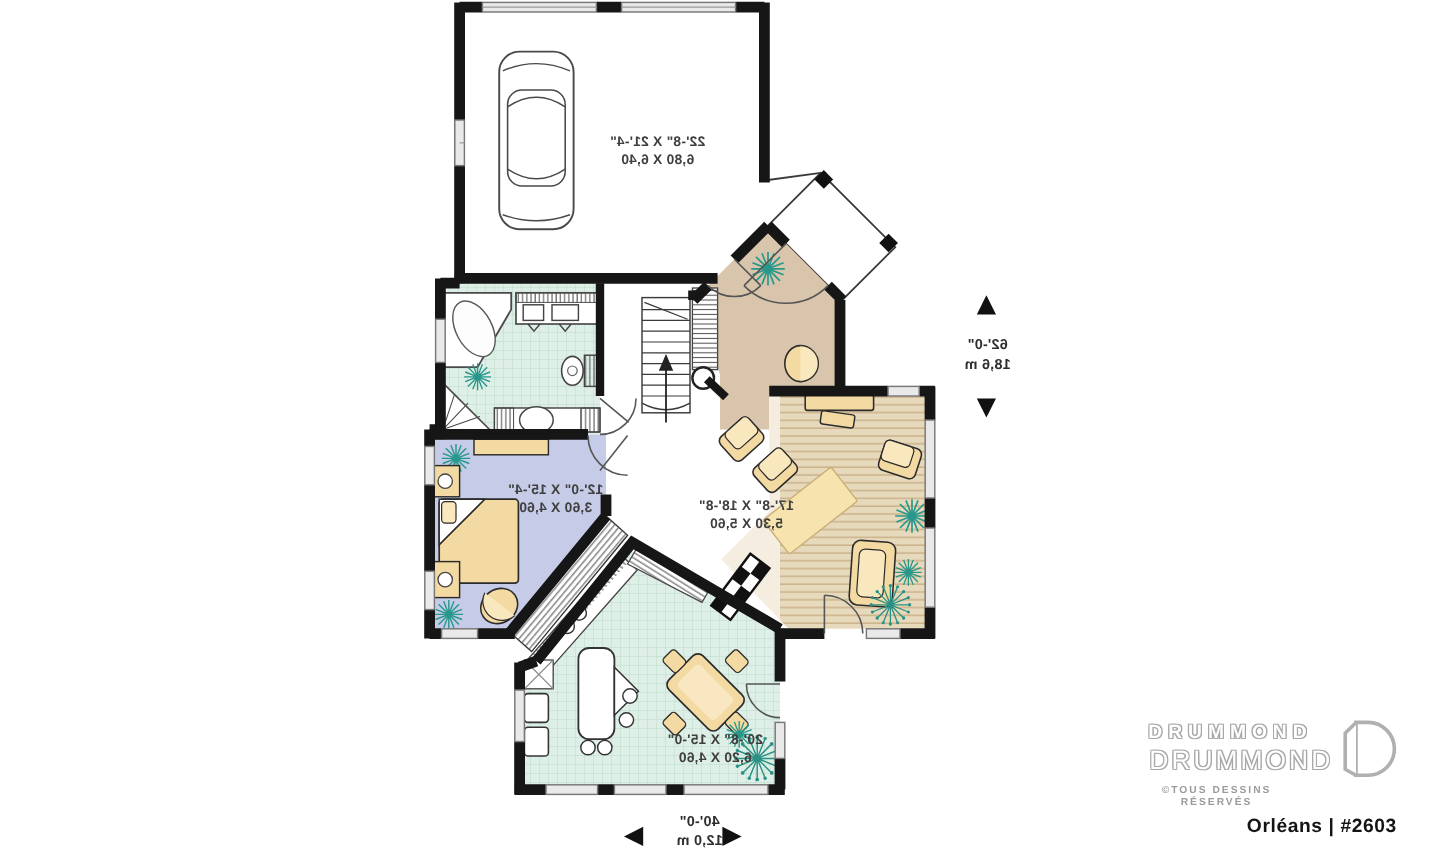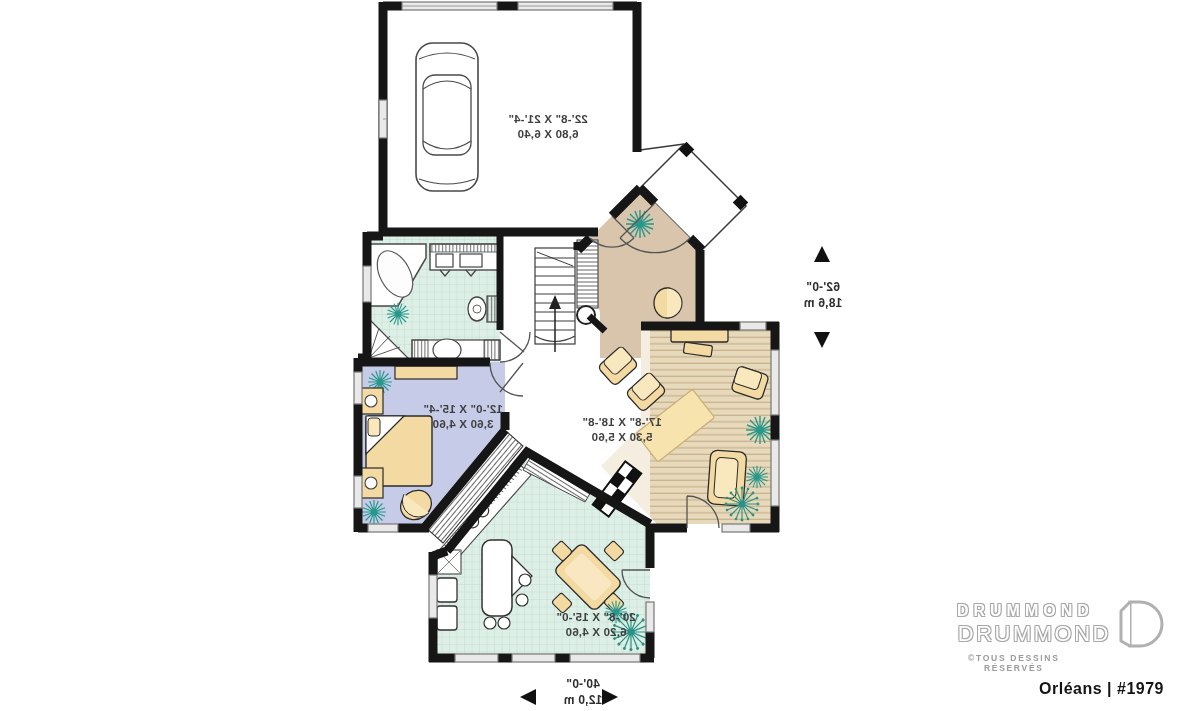--- a/index.html
+++ b/index.html
@@ -365,16 +365,16 @@
       <div class="logo-name">
         <div class="l1">DRUMMOND</div>
         <div class="l2">DRUMMOND</div>
       </div>
       <svg width="46" height="54" viewBox="0 0 46 54">
         <path d="M12 5 h10 a21 21 0 0 1 0 44 h-10 z" fill="#ffffff" stroke="#b0b0b0" stroke-width="3"></path>
         <path d="M12 5 l-9 9 v30 l9 5" fill="#ffffff" stroke="#b0b0b0" stroke-width="3" stroke-linejoin="round"></path>
       </svg>
     </div>
     <div class="logo-rights">©TOUS DESSINS RÉSERVÉS</div>
-    <div class="logo-model">Orléans | #1979</div>
+    <div class="logo-model">Orléans | #2603</div>
   </div>
 
 </div>
 
 </body></html>

